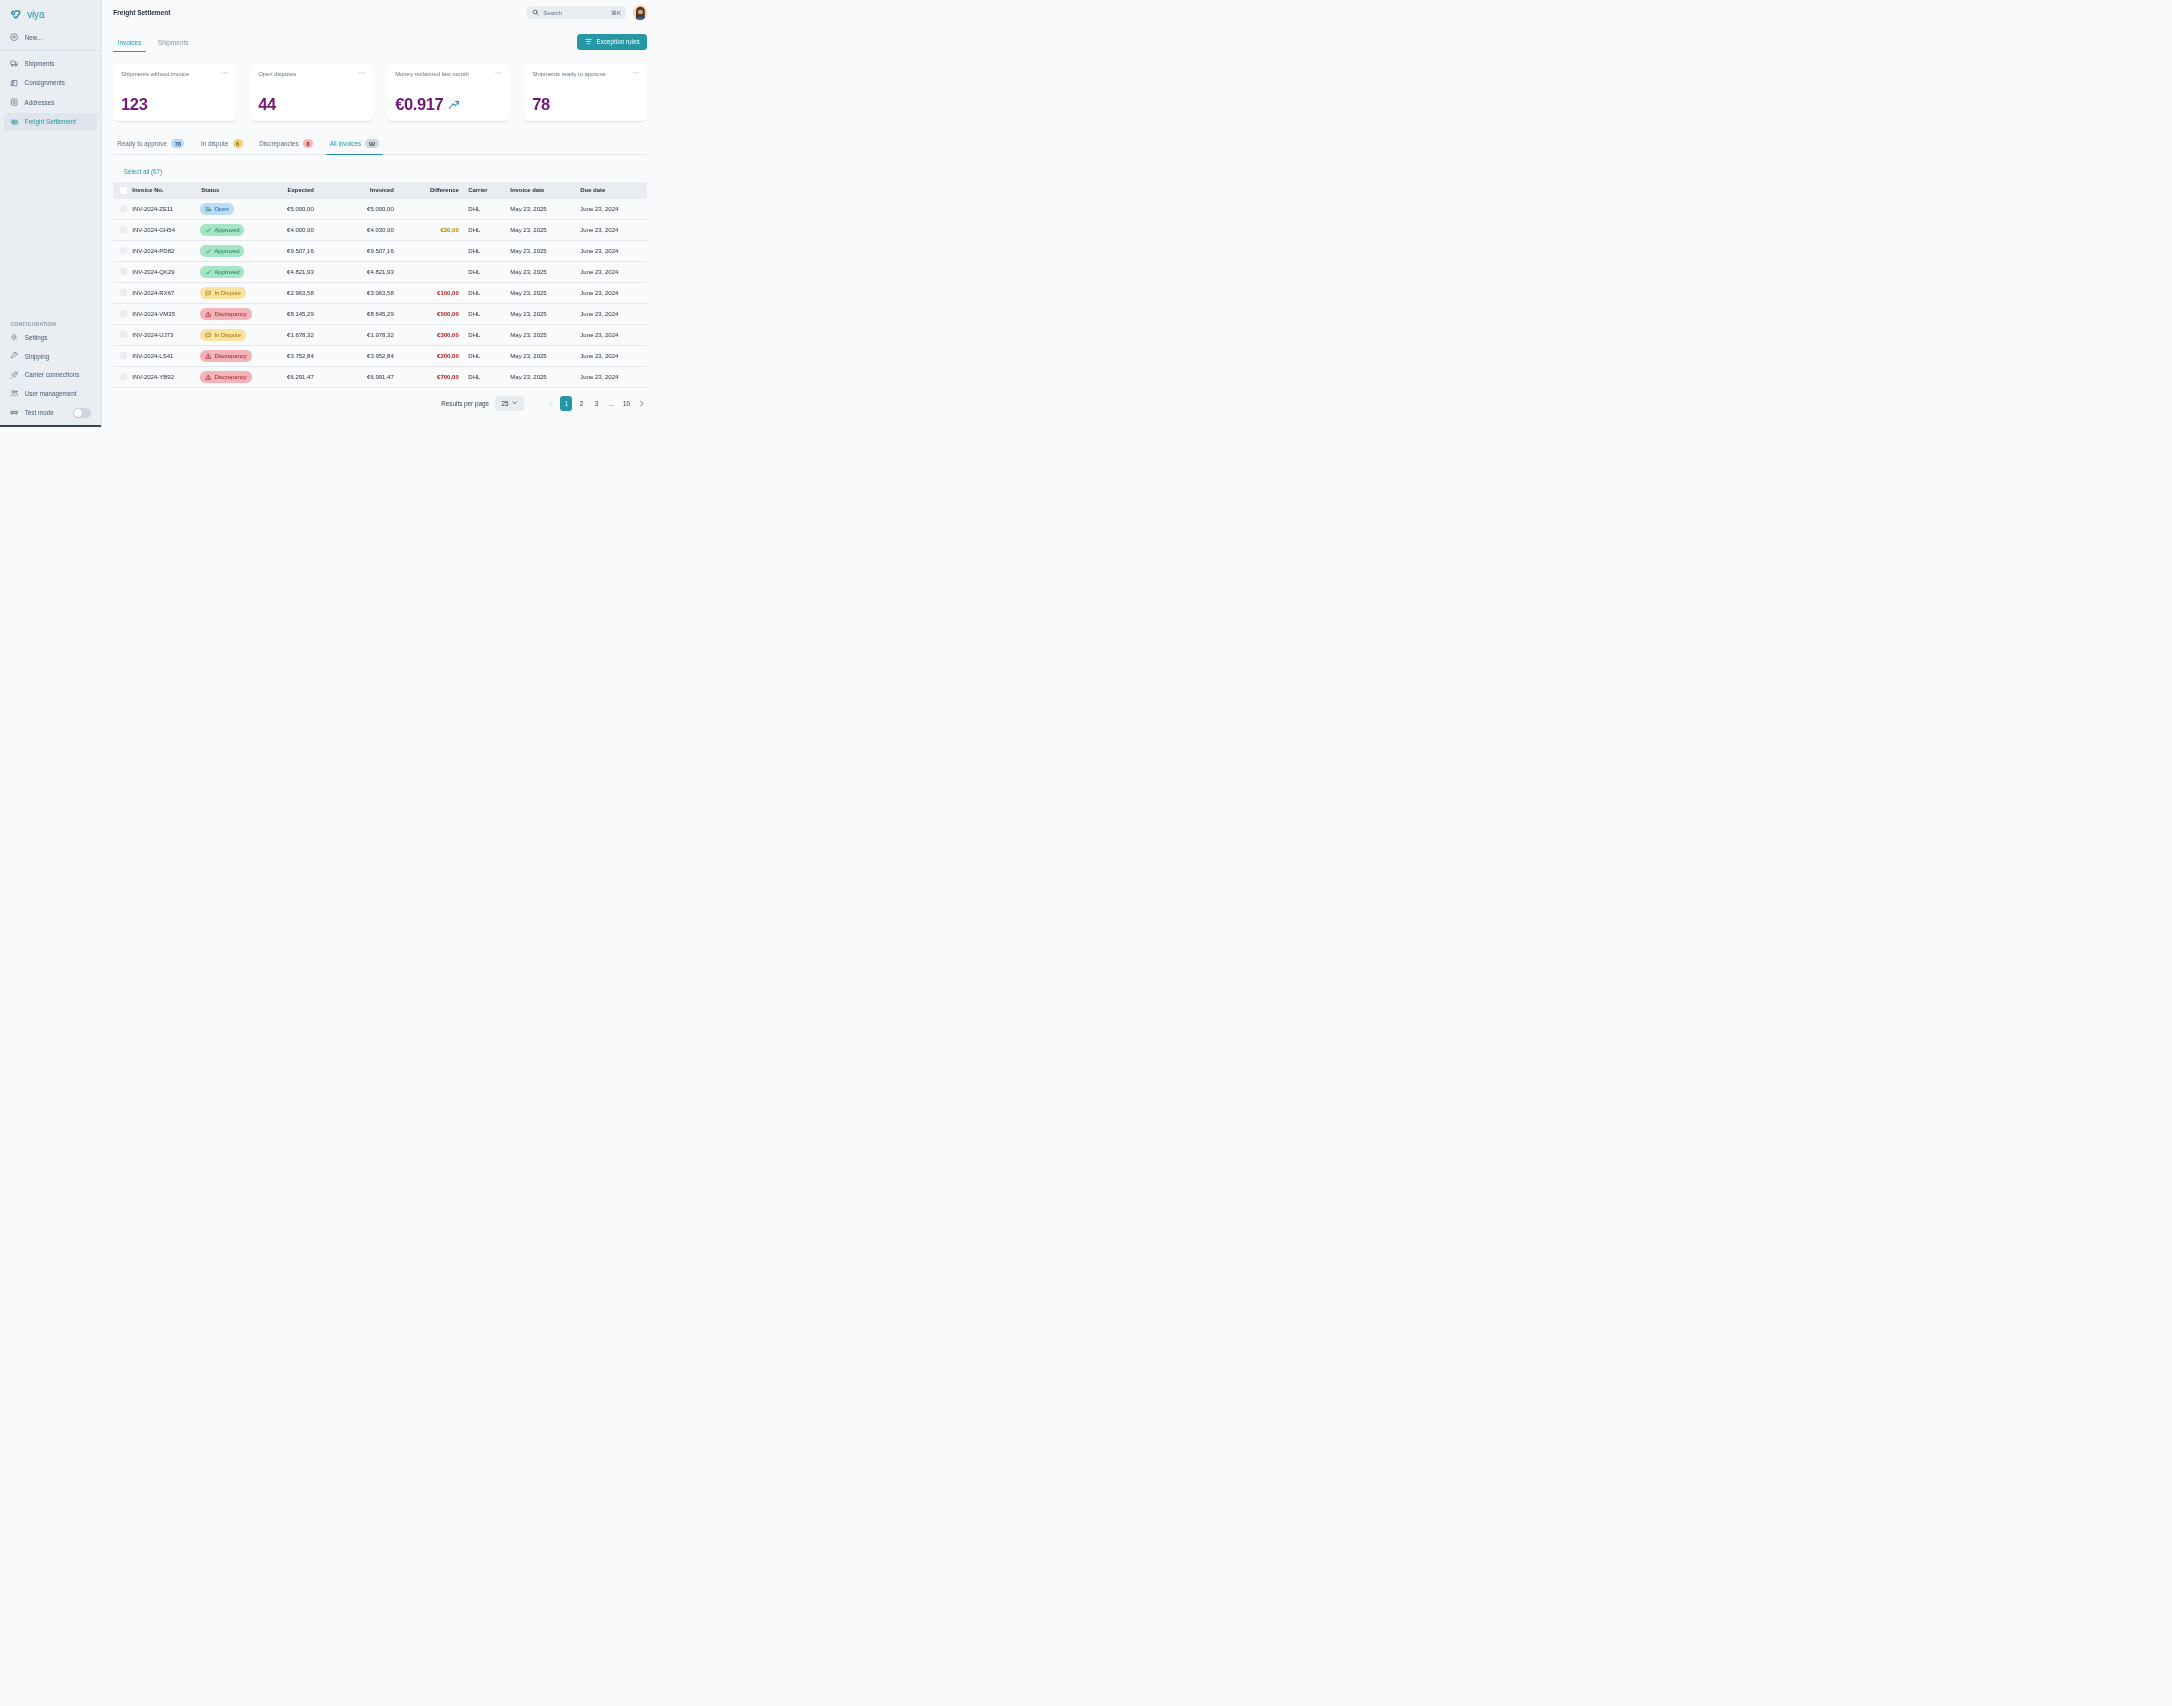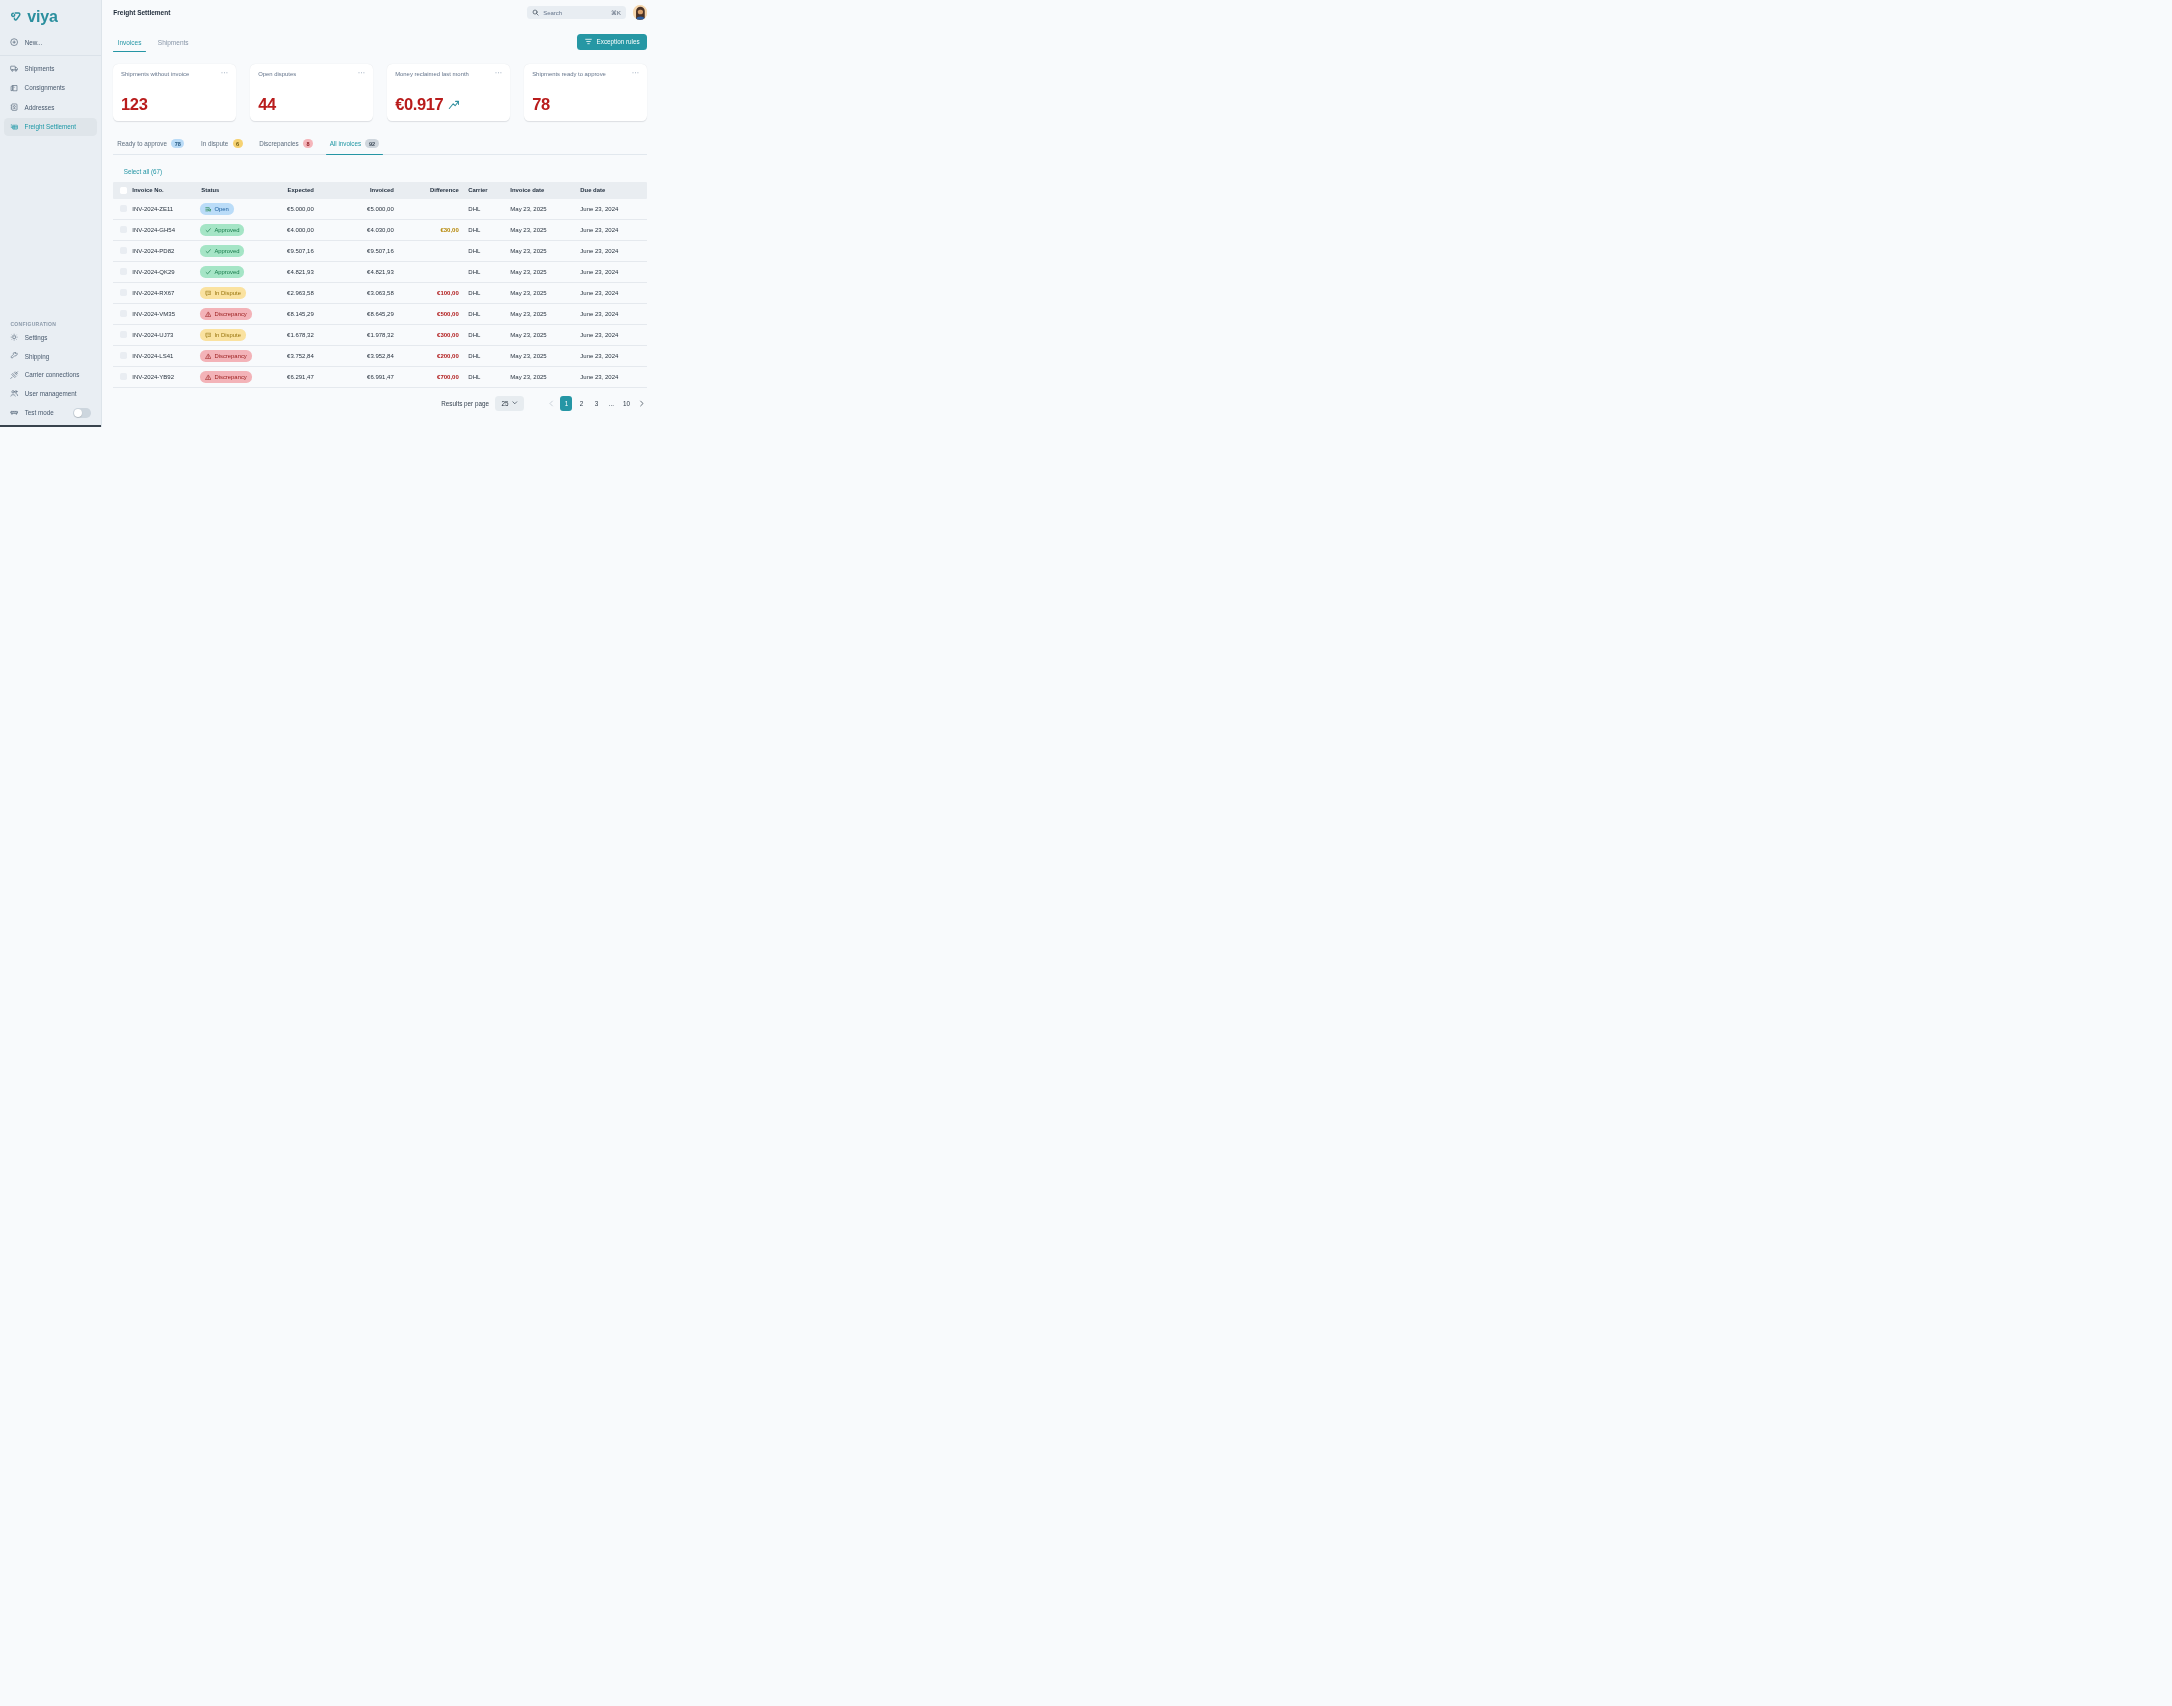--- a/index.html
+++ b/index.html
@@ -4,21 +4,21 @@
 <style>
   * { margin:0; padding:0; box-sizing:border-box; }
   html,body { width:657px; height:427px; overflow:hidden; }
   body { font-family:"Liberation Sans","DejaVu Sans",sans-serif; background:#f8fafc; color:#27323e; }
   .page { display:flex; width:657px; height:427px; }
 
   
   .sidebar { width:102px; min-width:102px; background:#e9eef3; border-right:0.4px solid #dde4ea;
              display:flex; flex-direction:column; padding-top:6px; position:relative; }
   .logo { display:flex; align-items:center; gap:3.9px; padding:1.7px 10.4px 7px; }
-  .logo-text { color:#2b8f9e; font-size:16px; font-weight:700; letter-spacing:-0.2px; }
+  .logo-text { color:#2b8f9e; font-size:10px; font-weight:400; letter-spacing:-0.2px; }
   .side-item { display:flex; align-items:center; gap:6px; padding:5.2px 10.4px; color:#47586c; font-size:6.3px; }
   .side-item .ic { display:flex; width:8.3px; height:8.3px; color:#4b5d72; }
   .side-divider { height:0.4px; background:#dbe2e9; margin:3.5px 0; }
   .nav-item { margin:0.4px 4.3px; padding:5.2px 6px; border-radius:4.3px; }
   .nav-item.active { background:#dfe5ea; color:#1a98a6; font-weight:500; }
   .nav-item.active .ic { color:#1a98a6; }
   .side-spacer { flex:1; }
   .config-heading { font-size:5px; font-weight:700; color:#8b99a9; letter-spacing:0.3px; padding:0 10.4px; margin-bottom:0.9px; }
   .toggle { margin-left:auto; width:17.4px; height:9.6px; border-radius:4.8px; background:#cdd6de; position:relative; }
   .toggle .knob { position:absolute; left:0.9px; top:0.9px; width:7.8px; height:7.8px; border-radius:50%; background:#fff; box-shadow:0 0.4px 0.9px rgba(0,0,0,.25); }
@@ -43,21 +43,21 @@
   .exception-btn { margin-left:auto; background:#2697a4; color:#fff; border:none; border-radius:3.5px; height:16px;
                    padding:0 7.8px; font-size:6.3px; display:flex; align-items:center; gap:4.3px; margin-bottom:2.2px;
                    font-family:inherit; cursor:pointer; }
   .exception-btn .ic { display:flex; width:7px; height:7px; }
 
   .cards { display:flex; gap:14px; margin-top:11.7px; }
   .card { flex:1; background:#fff; border-radius:5.2px; padding:7px 7.8px; height:57px;
           box-shadow:0 0.4px 1.3px rgba(15,23,42,.07), 0 0.4px 0.9px rgba(15,23,42,.05); display:flex; flex-direction:column; }
   .card-head { display:flex; justify-content:space-between; align-items:flex-start; color:#64748b; font-size:5.9px; }
   .more { color:#94a3b8; font-size:7.4px; line-height:4.3px; letter-spacing:0.4px; }
-  .card-value { margin-top:auto; font-size:16.5px; font-weight:700; color:#b91c1c; display:flex; align-items:center; gap:4.3px; letter-spacing:-0.4px; }
+  .card-value { margin-top:auto; font-size:16.5px; font-weight:700; color:#701a75; display:flex; align-items:center; gap:4.3px; letter-spacing:-0.4px; }
   .card-value .trend { display:flex; width:11.7px; height:11.7px; color:#2e8f9e; }
 
   .filter-row { display:flex; gap:16.5px; margin-top:18px; border-bottom:0.4px solid #e2e8ee; padding-left:3.9px; }
   .filter-tab { display:flex; align-items:center; gap:4.3px; padding-bottom:6px; position:relative; }
   .filter-tab .label { font-size:6.3px; color:#5d6d7e; }
   .filter-tab.active .label { color:#1f96a3; font-weight:500; }
   .filter-tab.active::after { content:""; position:absolute; left:-3.9px; right:-3.9px; bottom:-0.4px; height:1.3px; background:#2596a5; border-radius:0.9px; }
   .count-badge { height:9.6px; min-width:9.6px; padding:0 3.5px; border-radius:4.8px; display:flex; align-items:center; justify-content:center;
                  font-size:5.6px; font-weight:600; }
   .cb-blue { background:#b9dbf7; color:#275a82; }

